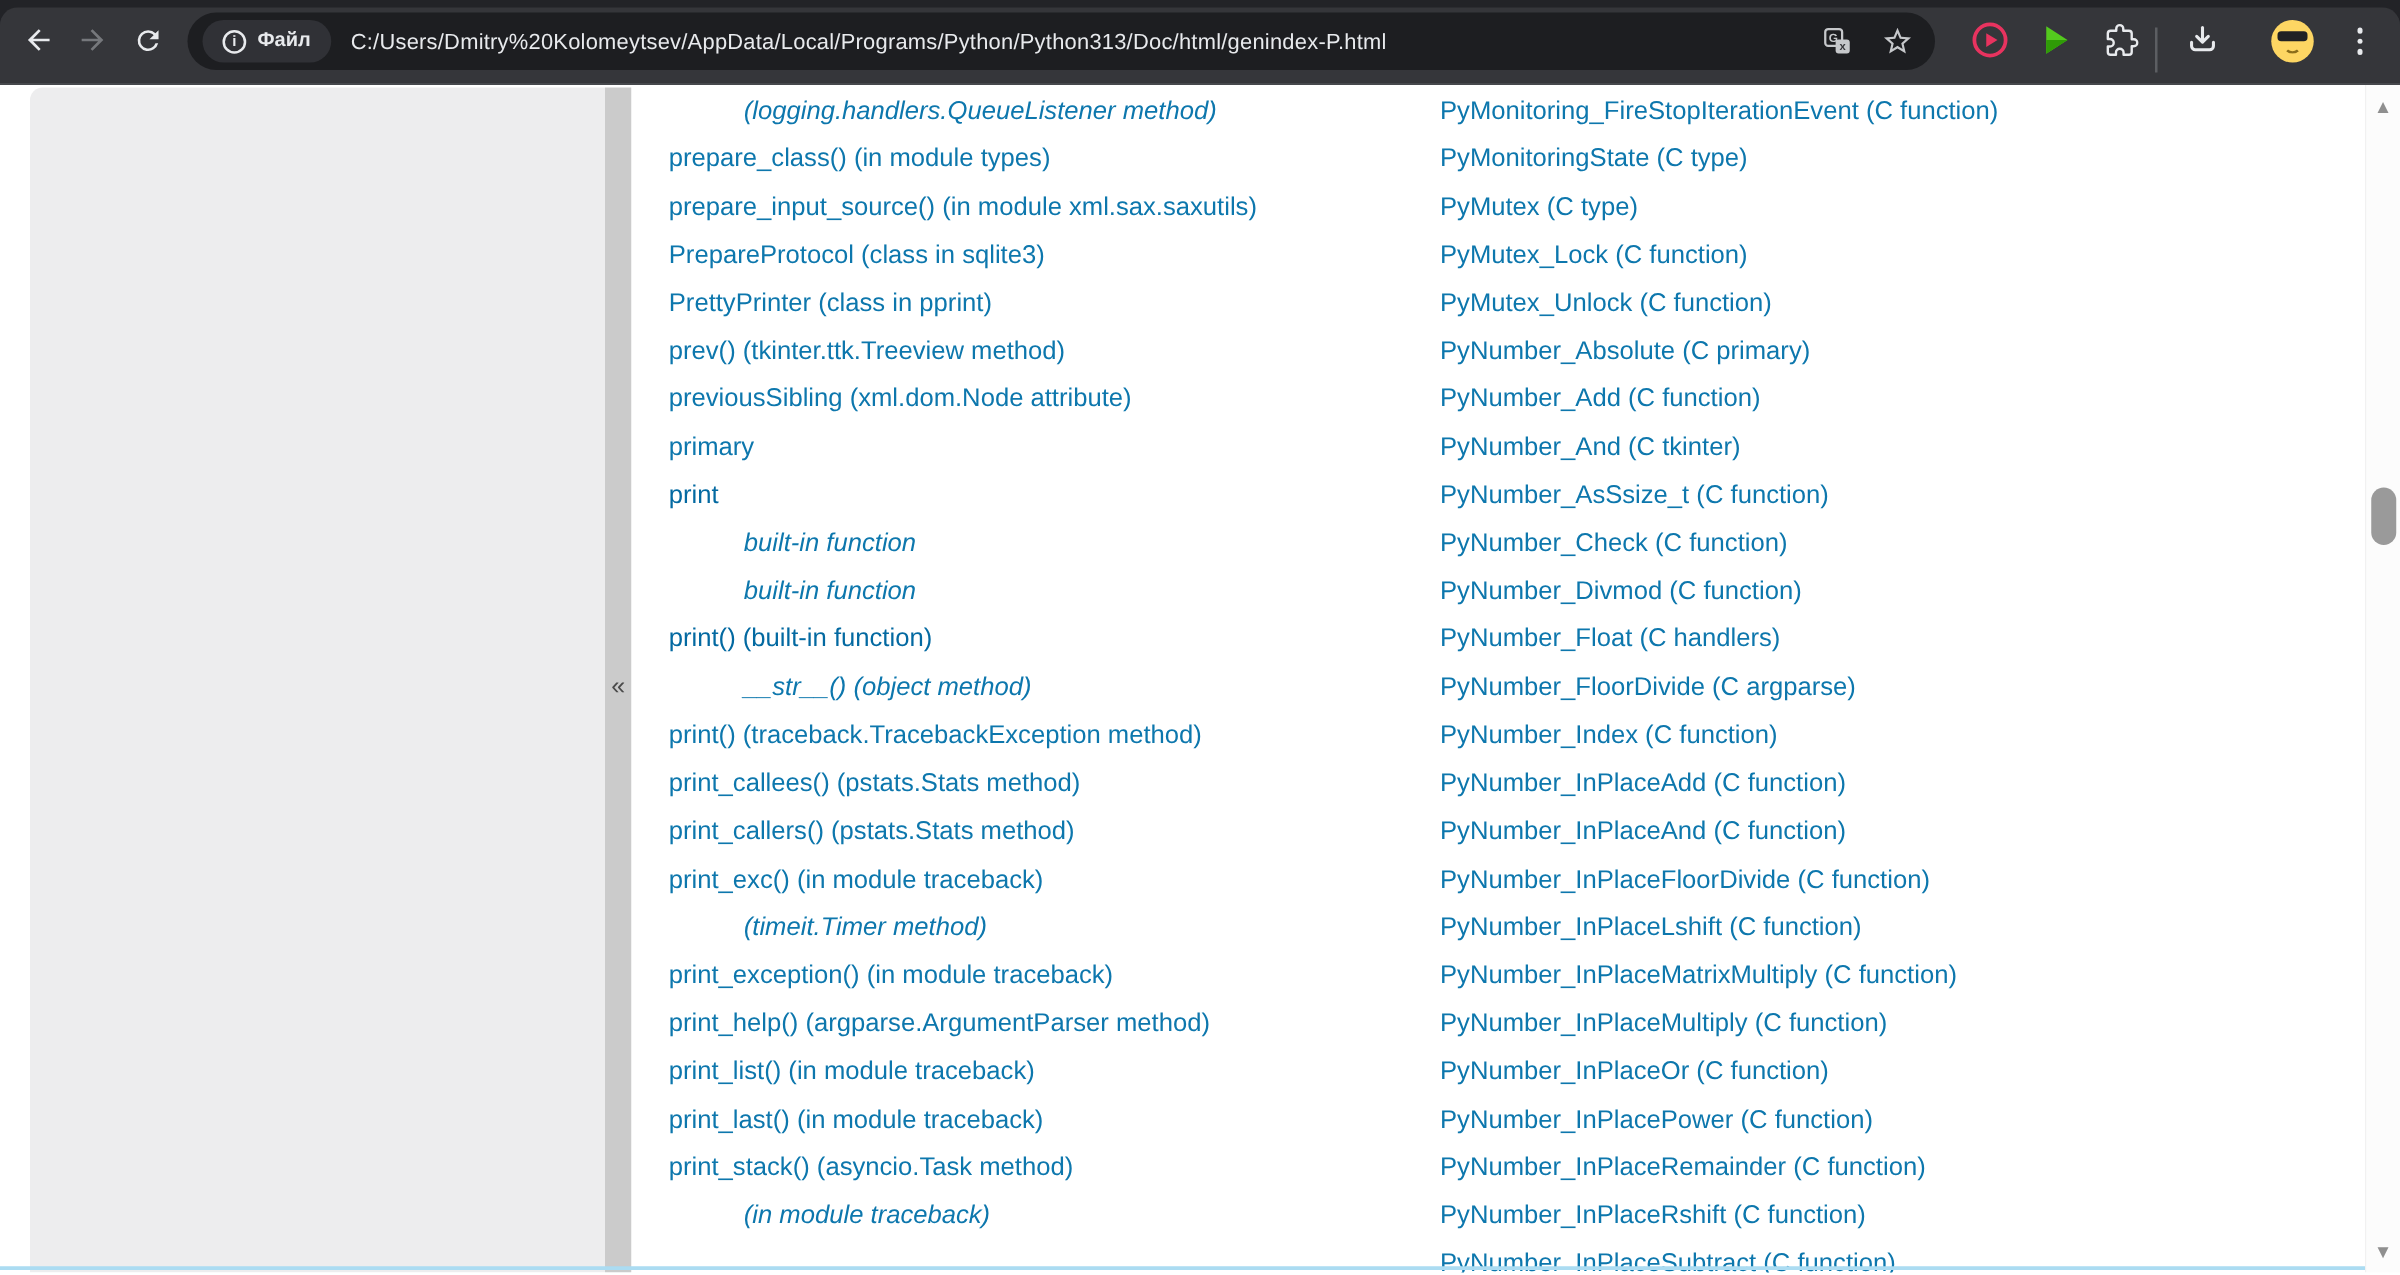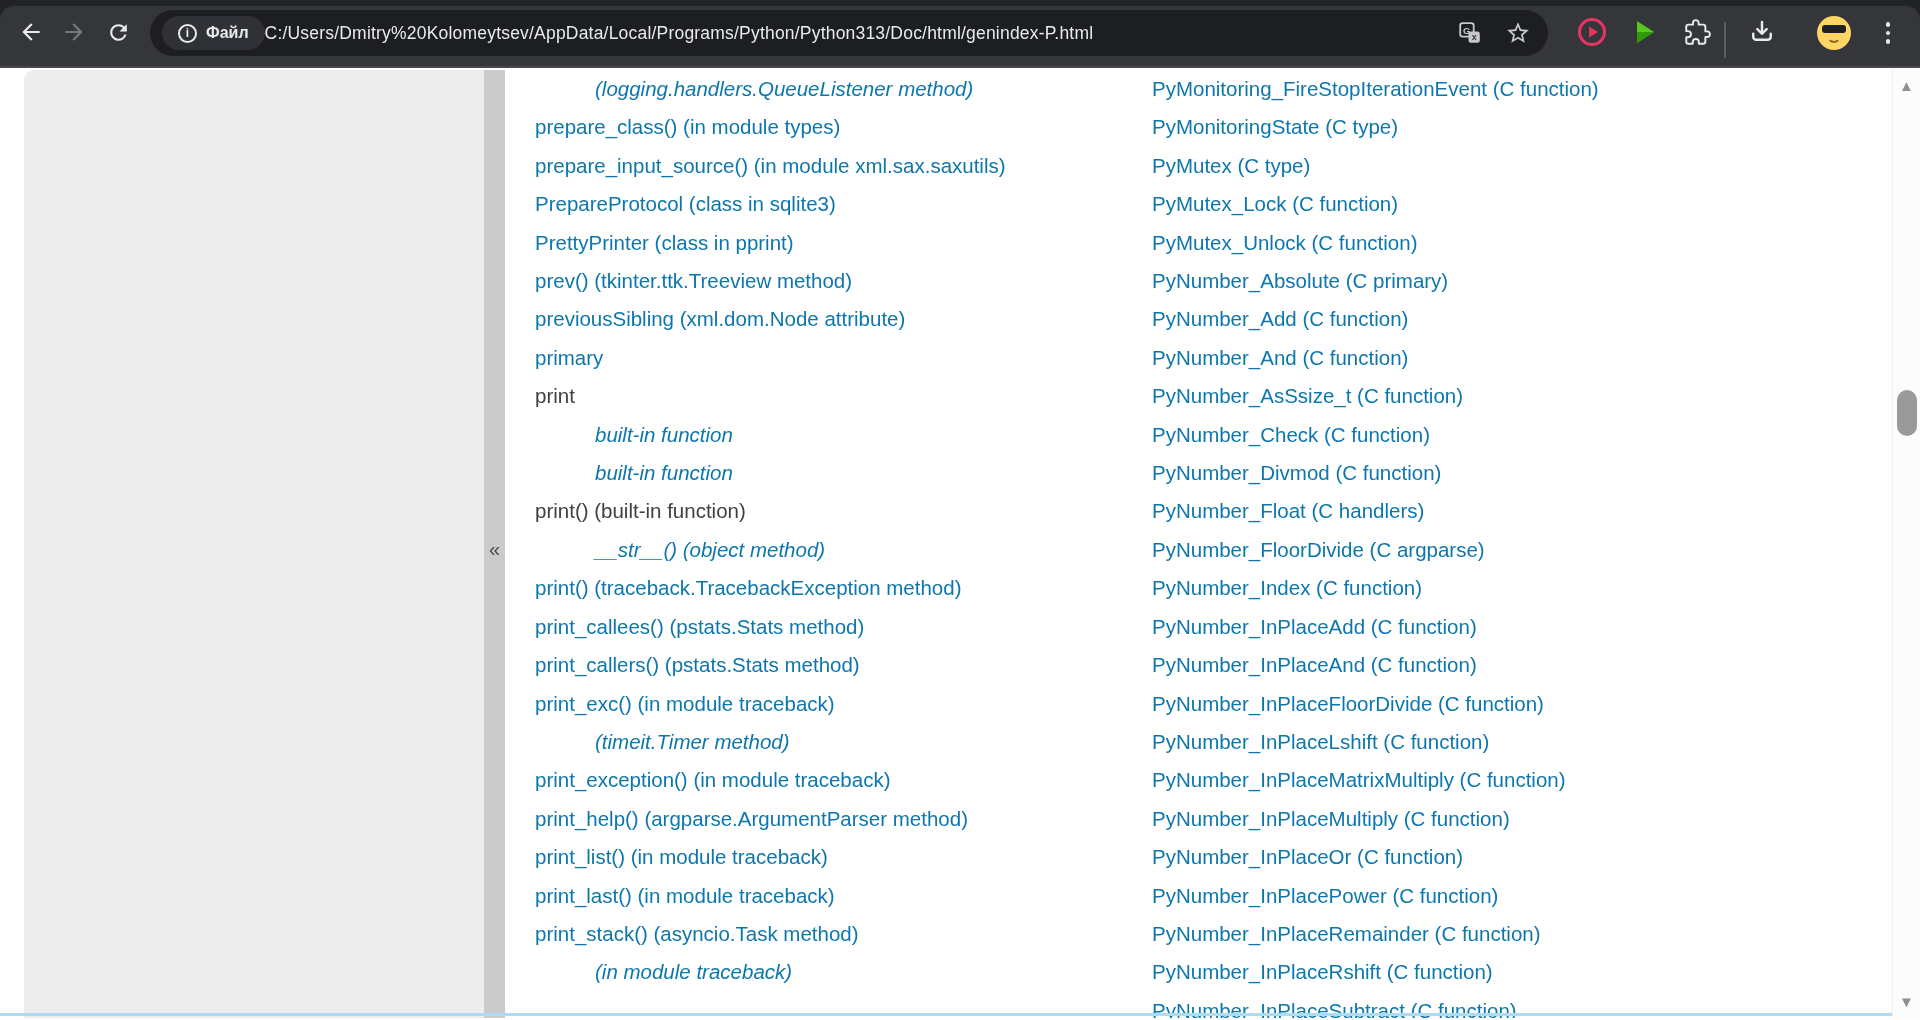--- a/index.html
+++ b/index.html
@@ -17,21 +17,21 @@
   .icon-btn svg { display:block; }
 
   .addr { position:absolute; left:150px; top:4px; height:46px; width:1398px;
           background:#1d1e21; border-radius:23px; display:flex; align-items:center; }
   .chip { margin-left:12px; height:34px; border-radius:17px; background:#303136;
           display:flex; align-items:center; gap:9px; padding:0 16px;
           color:#e8eaed; font-size:16px; font-weight:700; cursor:pointer; }
   .info-circ { width:19px; height:19px; border:2px solid #e8eaed; border-radius:50%;
                display:flex; align-items:center; justify-content:center;
                color:#e8eaed; font-size:12px; font-weight:700; font-style:normal; }
-  .url { color:#e8eaed; font-size:17.5px; letter-spacing:.2px;
+  .url { margin-left:16px; color:#e8eaed; font-size:17.5px; letter-spacing:.2px;
          white-space:nowrap; overflow:hidden; flex:1; }
   .addr .icon-btn { top:3px; }
 
   .divider { position:absolute; left:1724px; top:16px; width:2px; height:36px;
              background:#5c5e62; }
   .avatar { position:absolute; left:1817px; top:10px; width:34px; height:34px;
             border-radius:50%; background:#fdd663; cursor:pointer; overflow:hidden; }
   .avatar .shades { position:absolute; left:5px; top:9px; width:24px; height:8px;
                     background:#202124; border-radius:3px; }
   .avatar .smile { position:absolute; left:10px; top:18px; width:14px; height:9px;
@@ -50,21 +50,21 @@
             background:#cbcbcb; cursor:pointer; }
   .handle span { position:absolute; left:0; width:100%; top:468px; text-align:center;
                  color:#4a4a4a; font-size:20px; }
 
   .col { position:absolute; top:2px; font-size:20.5px; line-height:38.4px;
          white-space:nowrap; }
   .col-left  { left:535px; }
   .col-right { left:1152px; }
   .entry.indent { padding-left:60px;font-style:italic; }
   .entry.link  { color:var(--link,#0d77ad); cursor:pointer; }
-  .entry.plain { color:#404040; }
+  .entry.plain { color:#0369a1; }
 
   .bottom-line { position:absolute; left:0; right:0; bottom:2px; height:3px;
                  background:#abdcf2; }
 
   
   .sb { position:absolute; right:0; top:0; bottom:0; width:28px; background:#fcfcfc;
         border-left:1px solid #f1f1f1; }
   .sb-arrow { position:absolute; left:0; width:100%; text-align:center;
               color:#8f8f8f; font-size:15px; cursor:pointer; line-height:16px; }
   .sb-up   { top:10px; }
@@ -194,21 +194,21 @@
       <div class="entry indent link">(in module traceback)</div>
     </div>
   <div class="col col-right">
       <div class="entry link">PyMonitoring_FireStopIterationEvent (C function)</div>
       <div class="entry link">PyMonitoringState (C type)</div>
       <div class="entry link">PyMutex (C type)</div>
       <div class="entry link">PyMutex_Lock (C function)</div>
       <div class="entry link">PyMutex_Unlock (C function)</div>
       <div class="entry link">PyNumber_Absolute (C primary)</div>
       <div class="entry link">PyNumber_Add (C function)</div>
-      <div class="entry link">PyNumber_And (C function)</div>
+      <div class="entry link">PyNumber_And (C tkinter)</div>
       <div class="entry link">PyNumber_AsSsize_t (C function)</div>
       <div class="entry link">PyNumber_Check (C function)</div>
       <div class="entry link">PyNumber_Divmod (C function)</div>
       <div class="entry link">PyNumber_Float (C handlers)</div>
       <div class="entry link">PyNumber_FloorDivide (C argparse)</div>
       <div class="entry link">PyNumber_Index (C function)</div>
       <div class="entry link">PyNumber_InPlaceAdd (C function)</div>
       <div class="entry link">PyNumber_InPlaceAnd (C function)</div>
       <div class="entry link">PyNumber_InPlaceFloorDivide (C function)</div>
       <div class="entry link">PyNumber_InPlaceLshift (C function)</div>

